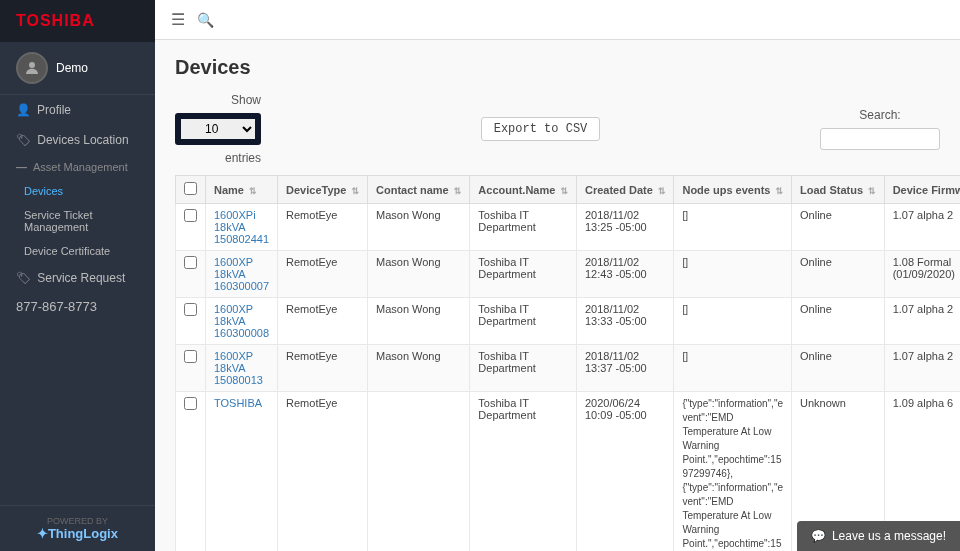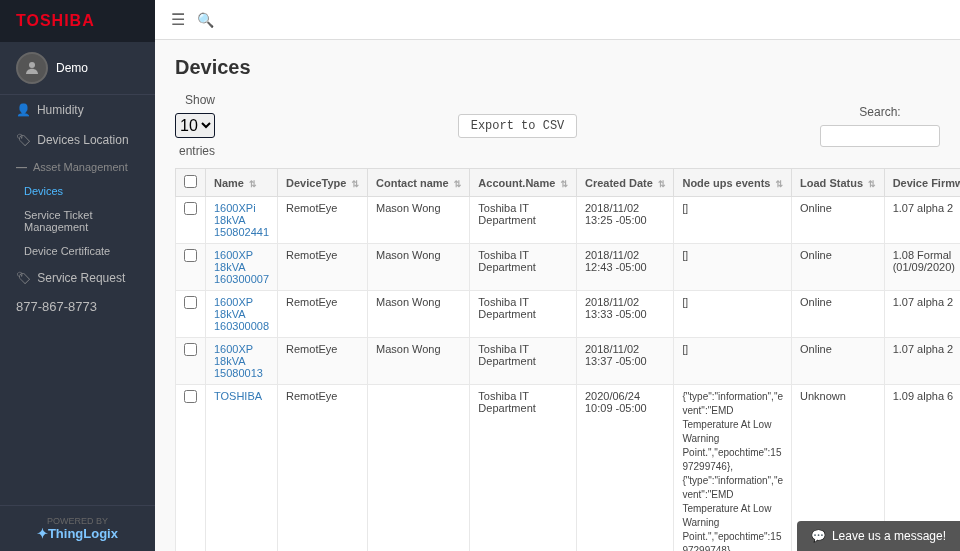--- a/index.html
+++ b/index.html
@@ -143,23 +143,23 @@
     }
     .show-entries {
       display: flex;
       align-items: flex-end;
       gap: 6px;
       color: #555;
       font-size: 12px;
       flex-direction: column;
     }
     .show-entries select {
-      border: 1px solid #0f172a;
-      padding: 2px 0;
-      font-size: 16px;
+      border: 6px solid #0f172a;
+      padding: 2px 20px;
+      font-size: 12px;
       border-radius: 3px;
     }
     .btn-group {
       display: flex;
       gap: 6px;
     }
     .btn {
       padding: 4px 12px;
       border: 1px solid #ccc;
       background: #fff;
@@ -253,21 +253,21 @@
       <svg width="18" height="18" viewBox="0 0 24 24" fill="#aaa">
           <circle cx="12" cy="8" r="4"></circle>
           <path d="M4 20c0-4 3.6-7 8-7s8 3 8 7"></path>
         </svg>
     </div>
     <span class="demo-label">Demo</span>
   </div>
 
   <div class="nav-item">
     <span class="nav-icon">👤</span>
-    <span>Humidity</span>
+    <span>Profile</span>
   </div>
 
   <div class="nav-item">
     <span class="nav-icon">🏷</span>
     <span>Devices Location</span>
   </div>
 
   <div class="nav-section clickable">
     <span class="minus">—</span>
     <span>Asset Management</span>

